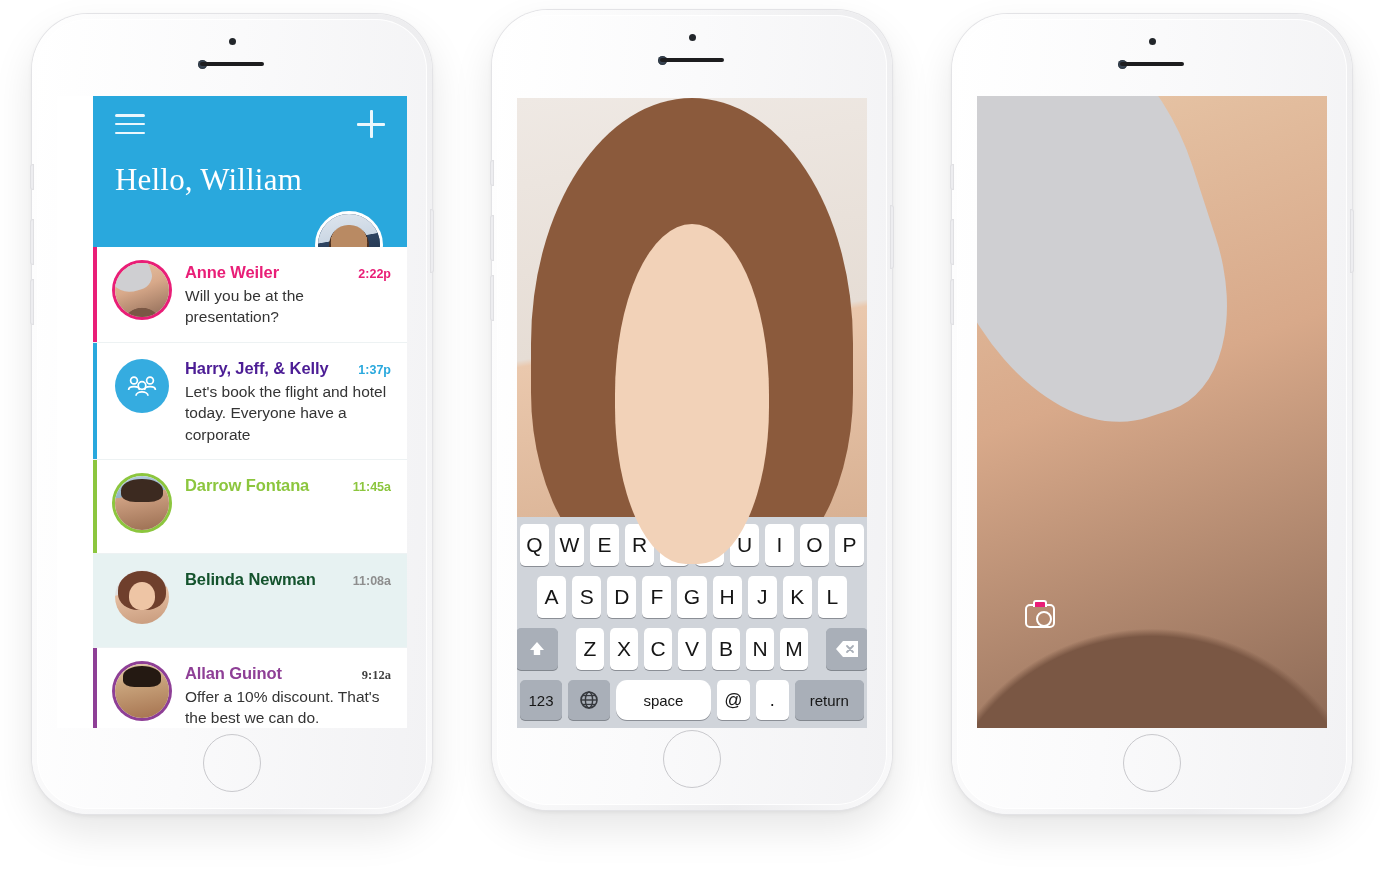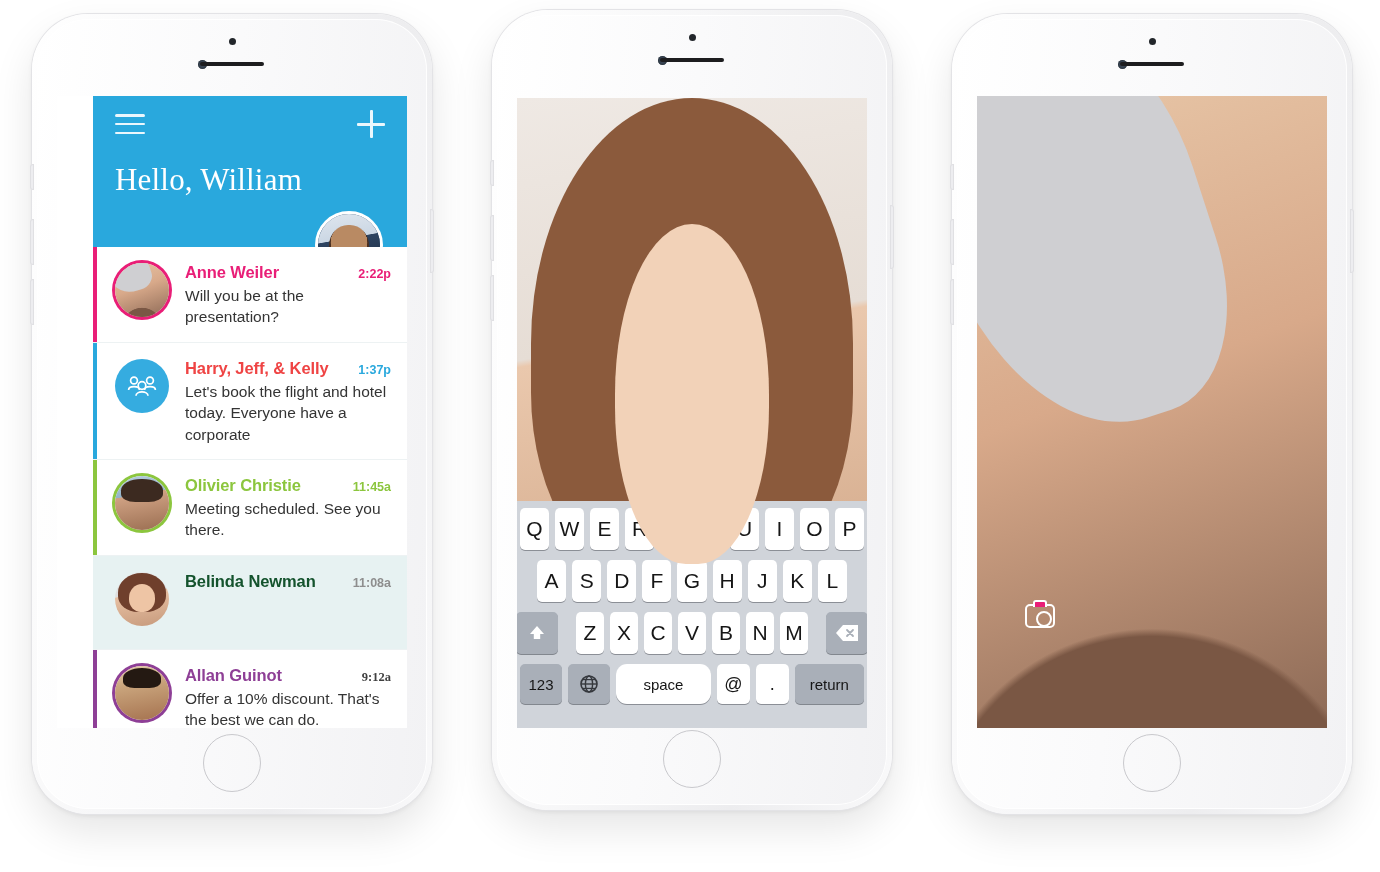--- a/index.html
+++ b/index.html
@@ -116,21 +116,21 @@
   .p2-row.sel { background:#d9edf8; }
   .p2-row .av { width:48px; height:48px; border-radius:50%; overflow:hidden; flex:0 0 48px; background:#ddd; }
   .p2-row .info { padding-left:14px; flex:1; min-width:0; }
   .p2-row .nm { font-size:17.5px; color:#1d1d1d; }
   .p2-row .em { font-size:14.5px; color:#8d8d8d; margin-top:2px; }
   .check { color:#29a8dd; font-size:27px; line-height:1; padding-right:4px; font-weight:bold; }
 
   
   .kb { background:#d0d4da; padding:7px 3px 8px; position:absolute; left:0; right:0; bottom:0; }
   .kbrow { display:flex; justify-content:center; gap:6px; margin-bottom:10px; }
-  .kbrow:last-child { margin-bottom:16px; }
+  .kbrow:last-child { margin-bottom:0; }
   .key { background:#ffffff; border-radius:5px; height:42px; min-width:28px; flex:1;
          display:flex; align-items:center; justify-content:center; font-size:21px; color:#161616;
          box-shadow:0 1px 0 #8b8f96; cursor:pointer; }
   .kr2 { padding:0 17px; }
   .kr3 { }
   .key.wide { flex:0 0 42px; background:#a9afb8; box-shadow:0 1px 0 #82878e; }
   .key.spacer { flex:0 0 6px; background:transparent; box-shadow:none; min-width:0; }
   .kr4 .key { height:40px; font-size:15px; }
   .key.k123 { flex:0 0 42px; background:#a9afb8; box-shadow:0 1px 0 #82878e; font-size:15px; }
   .key.kglobe { flex:0 0 42px; background:#a9afb8; box-shadow:0 1px 0 #82878e; font-size:19px; }
@@ -262,37 +262,36 @@
                 <circle cx="7" cy="6.5" r="3.4" fill="none" stroke="#fff" stroke-width="1.7"></circle>
                 <path d="M1.6 16 C1.6 11.6 12.4 11.6 12.4 16" fill="none" stroke="#fff" stroke-width="1.7"></path>
                 <circle cx="23" cy="6.5" r="3.4" fill="none" stroke="#fff" stroke-width="1.7"></circle>
                 <path d="M17.6 16 C17.6 11.6 28.4 11.6 28.4 16" fill="none" stroke="#fff" stroke-width="1.7"></path>
                 <circle cx="15" cy="11.5" r="3.8" fill="#35ace0" stroke="#fff" stroke-width="1.7"></circle>
                 <path d="M9 21.8 C9 16.6 21 16.6 21 21.8" fill="#35ace0" stroke="#fff" stroke-width="1.7"></path>
               </svg>
             </div>
             <div class="body">
               <div class="row1">
-                <div class="nm" style="color: #ef4444;">Harry, Jeff, &amp; Kelly</div>
+                <div class="nm" style="color: #4c1d95;">Harry, Jeff, &amp; Kelly</div>
                 <div class="tm" style="color: rgb(41, 168, 221);">1:37p</div>
               </div>
               <div class="pv">Let's book the flight and hotel today. Everyone have a corporate</div>
             </div>
           </div>
           <div class="conv">
             <div class="accent" style="background: rgb(140, 198, 62);"></div>
             <div class="av ring" style="--ring: #8cc63e;">
               <div class="face av-olivier"></div>
             </div>
             <div class="body">
               <div class="row1">
-                <div class="nm" style="color: rgb(140, 198, 62);">Olivier Christie</div>
+                <div class="nm" style="color: rgb(140, 198, 62);">Darrow Fontana</div>
                 <div class="tm" style="color: rgb(140, 198, 62);">11:45a</div>
               </div>
-              <div class="pv">Meeting scheduled. See you there.</div>
             </div>
           </div>
           <div class="conv read">
             <div class="accent" style="background: transparent;"></div>
             <div class="av">
               <div class="face av-belinda"></div>
             </div>
             <div class="body">
               <div class="row1">
                 <div class="nm" style="color: #14532d;">Belinda Newman</div>

